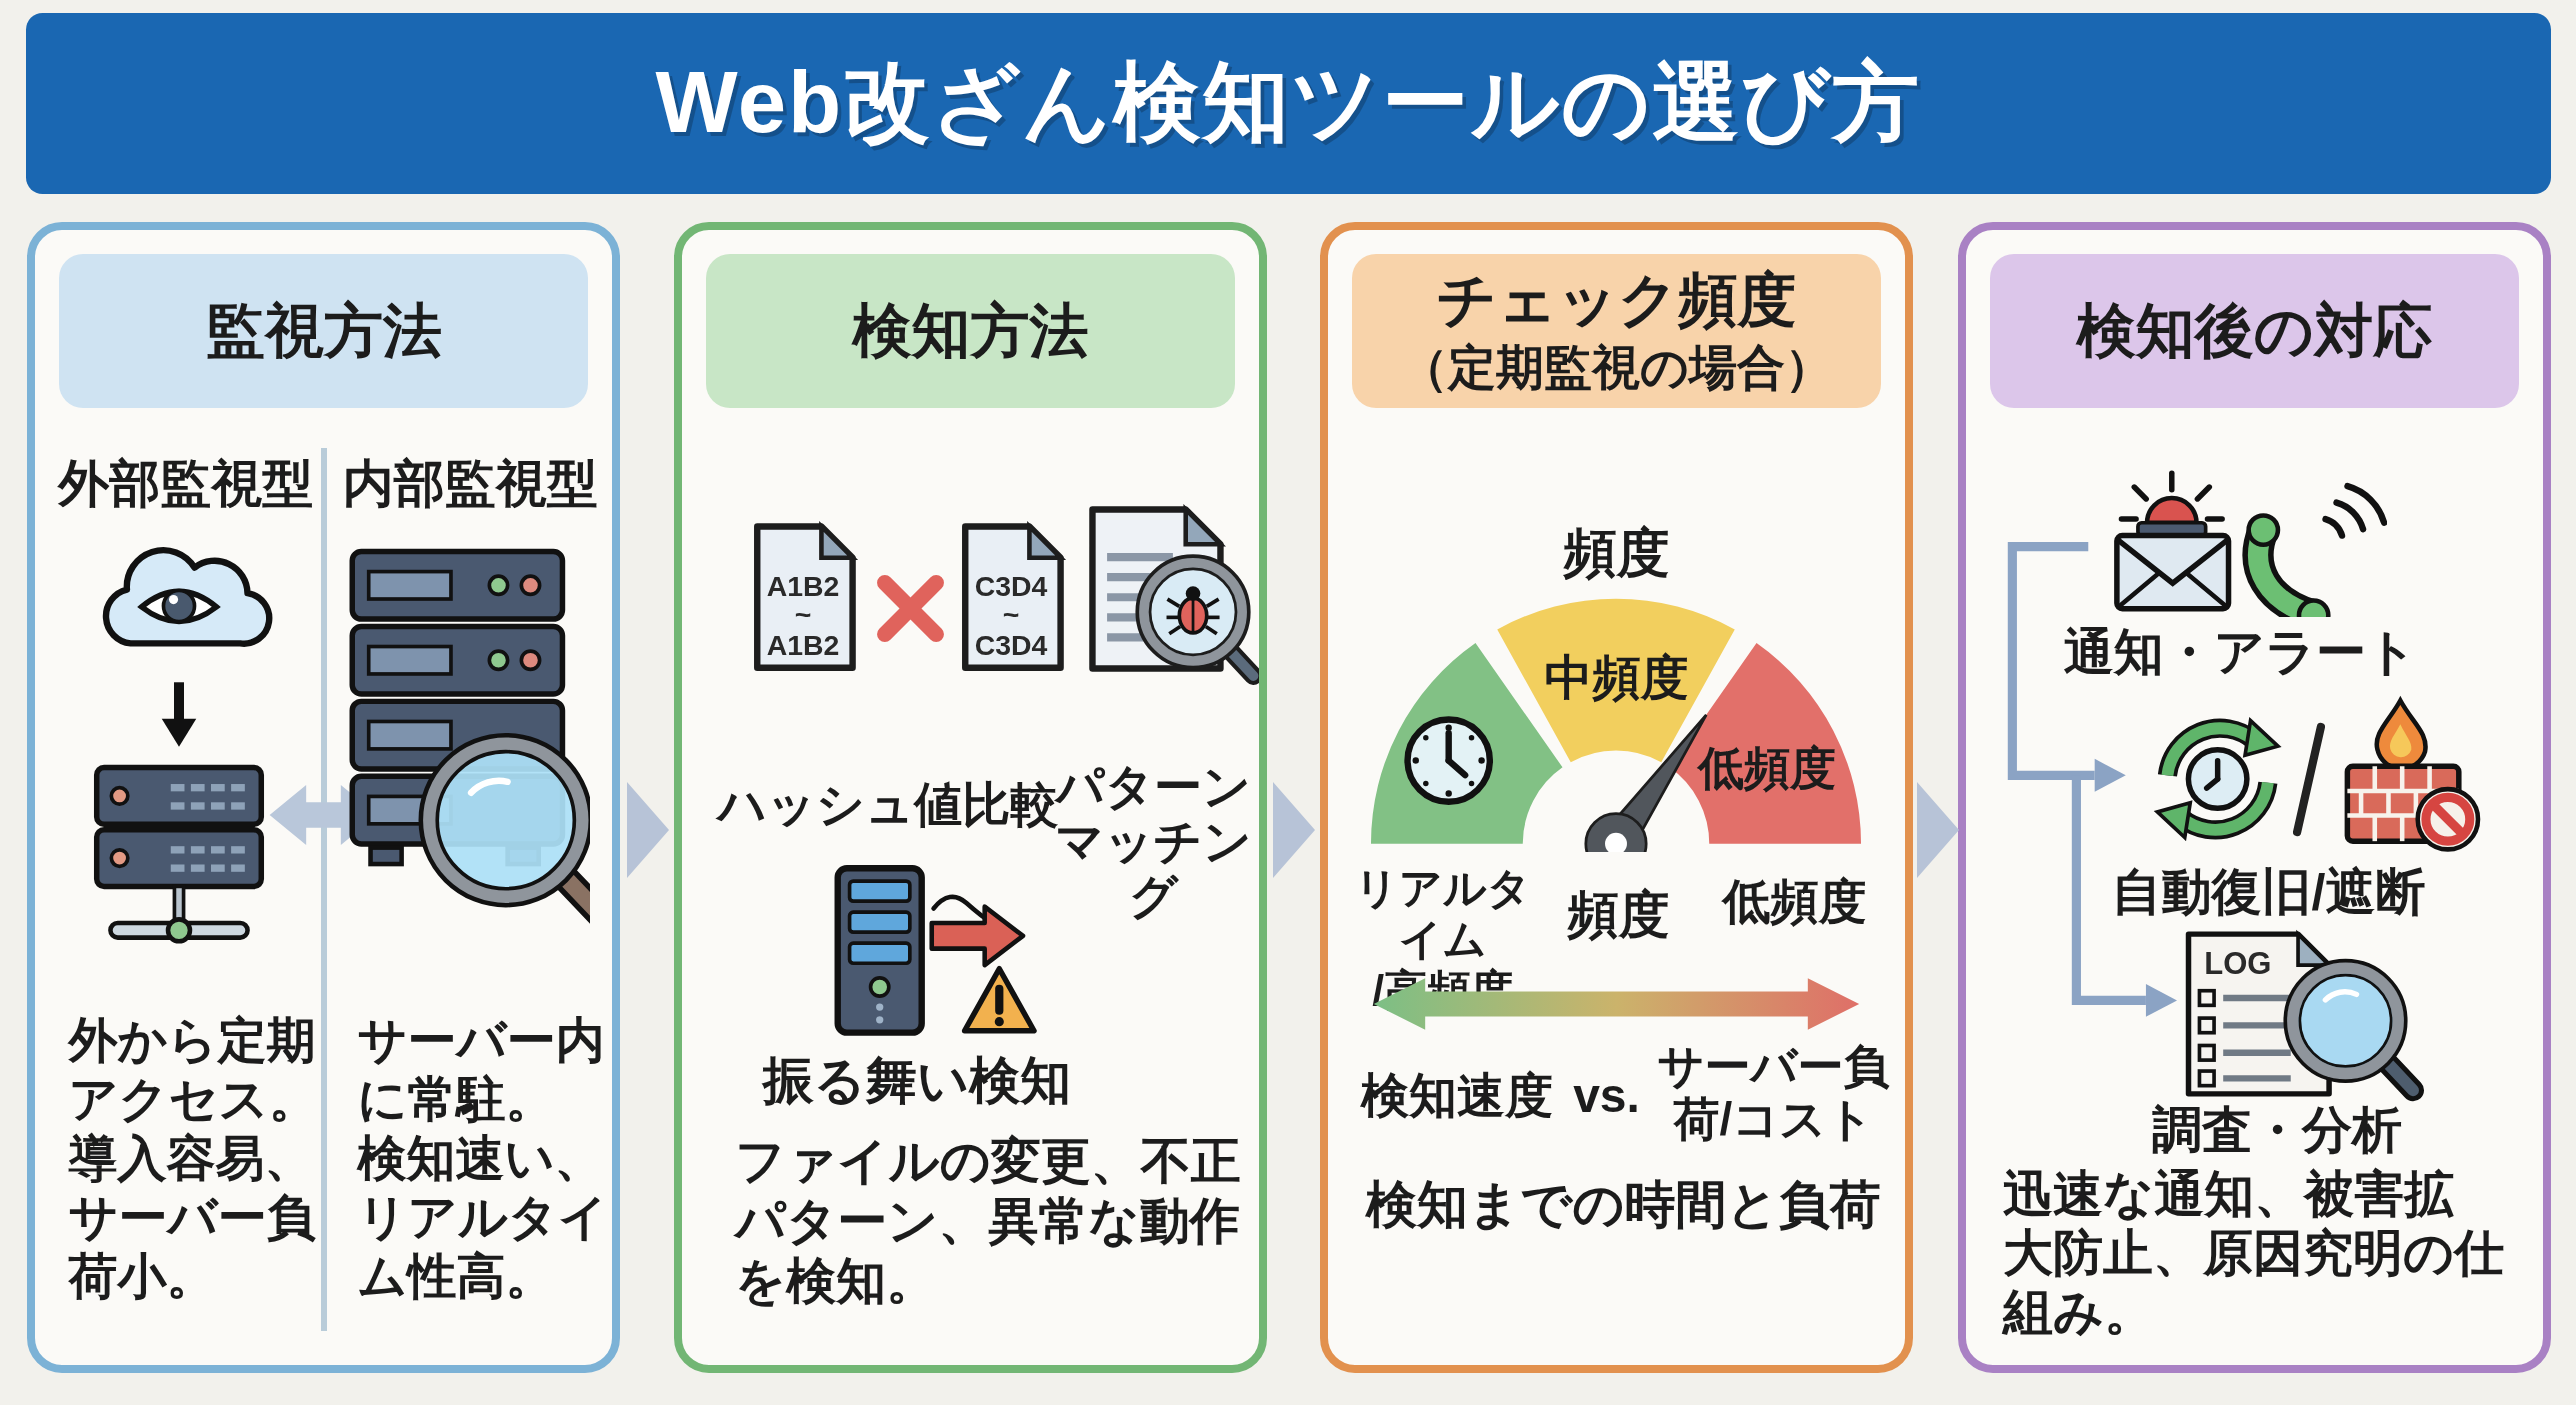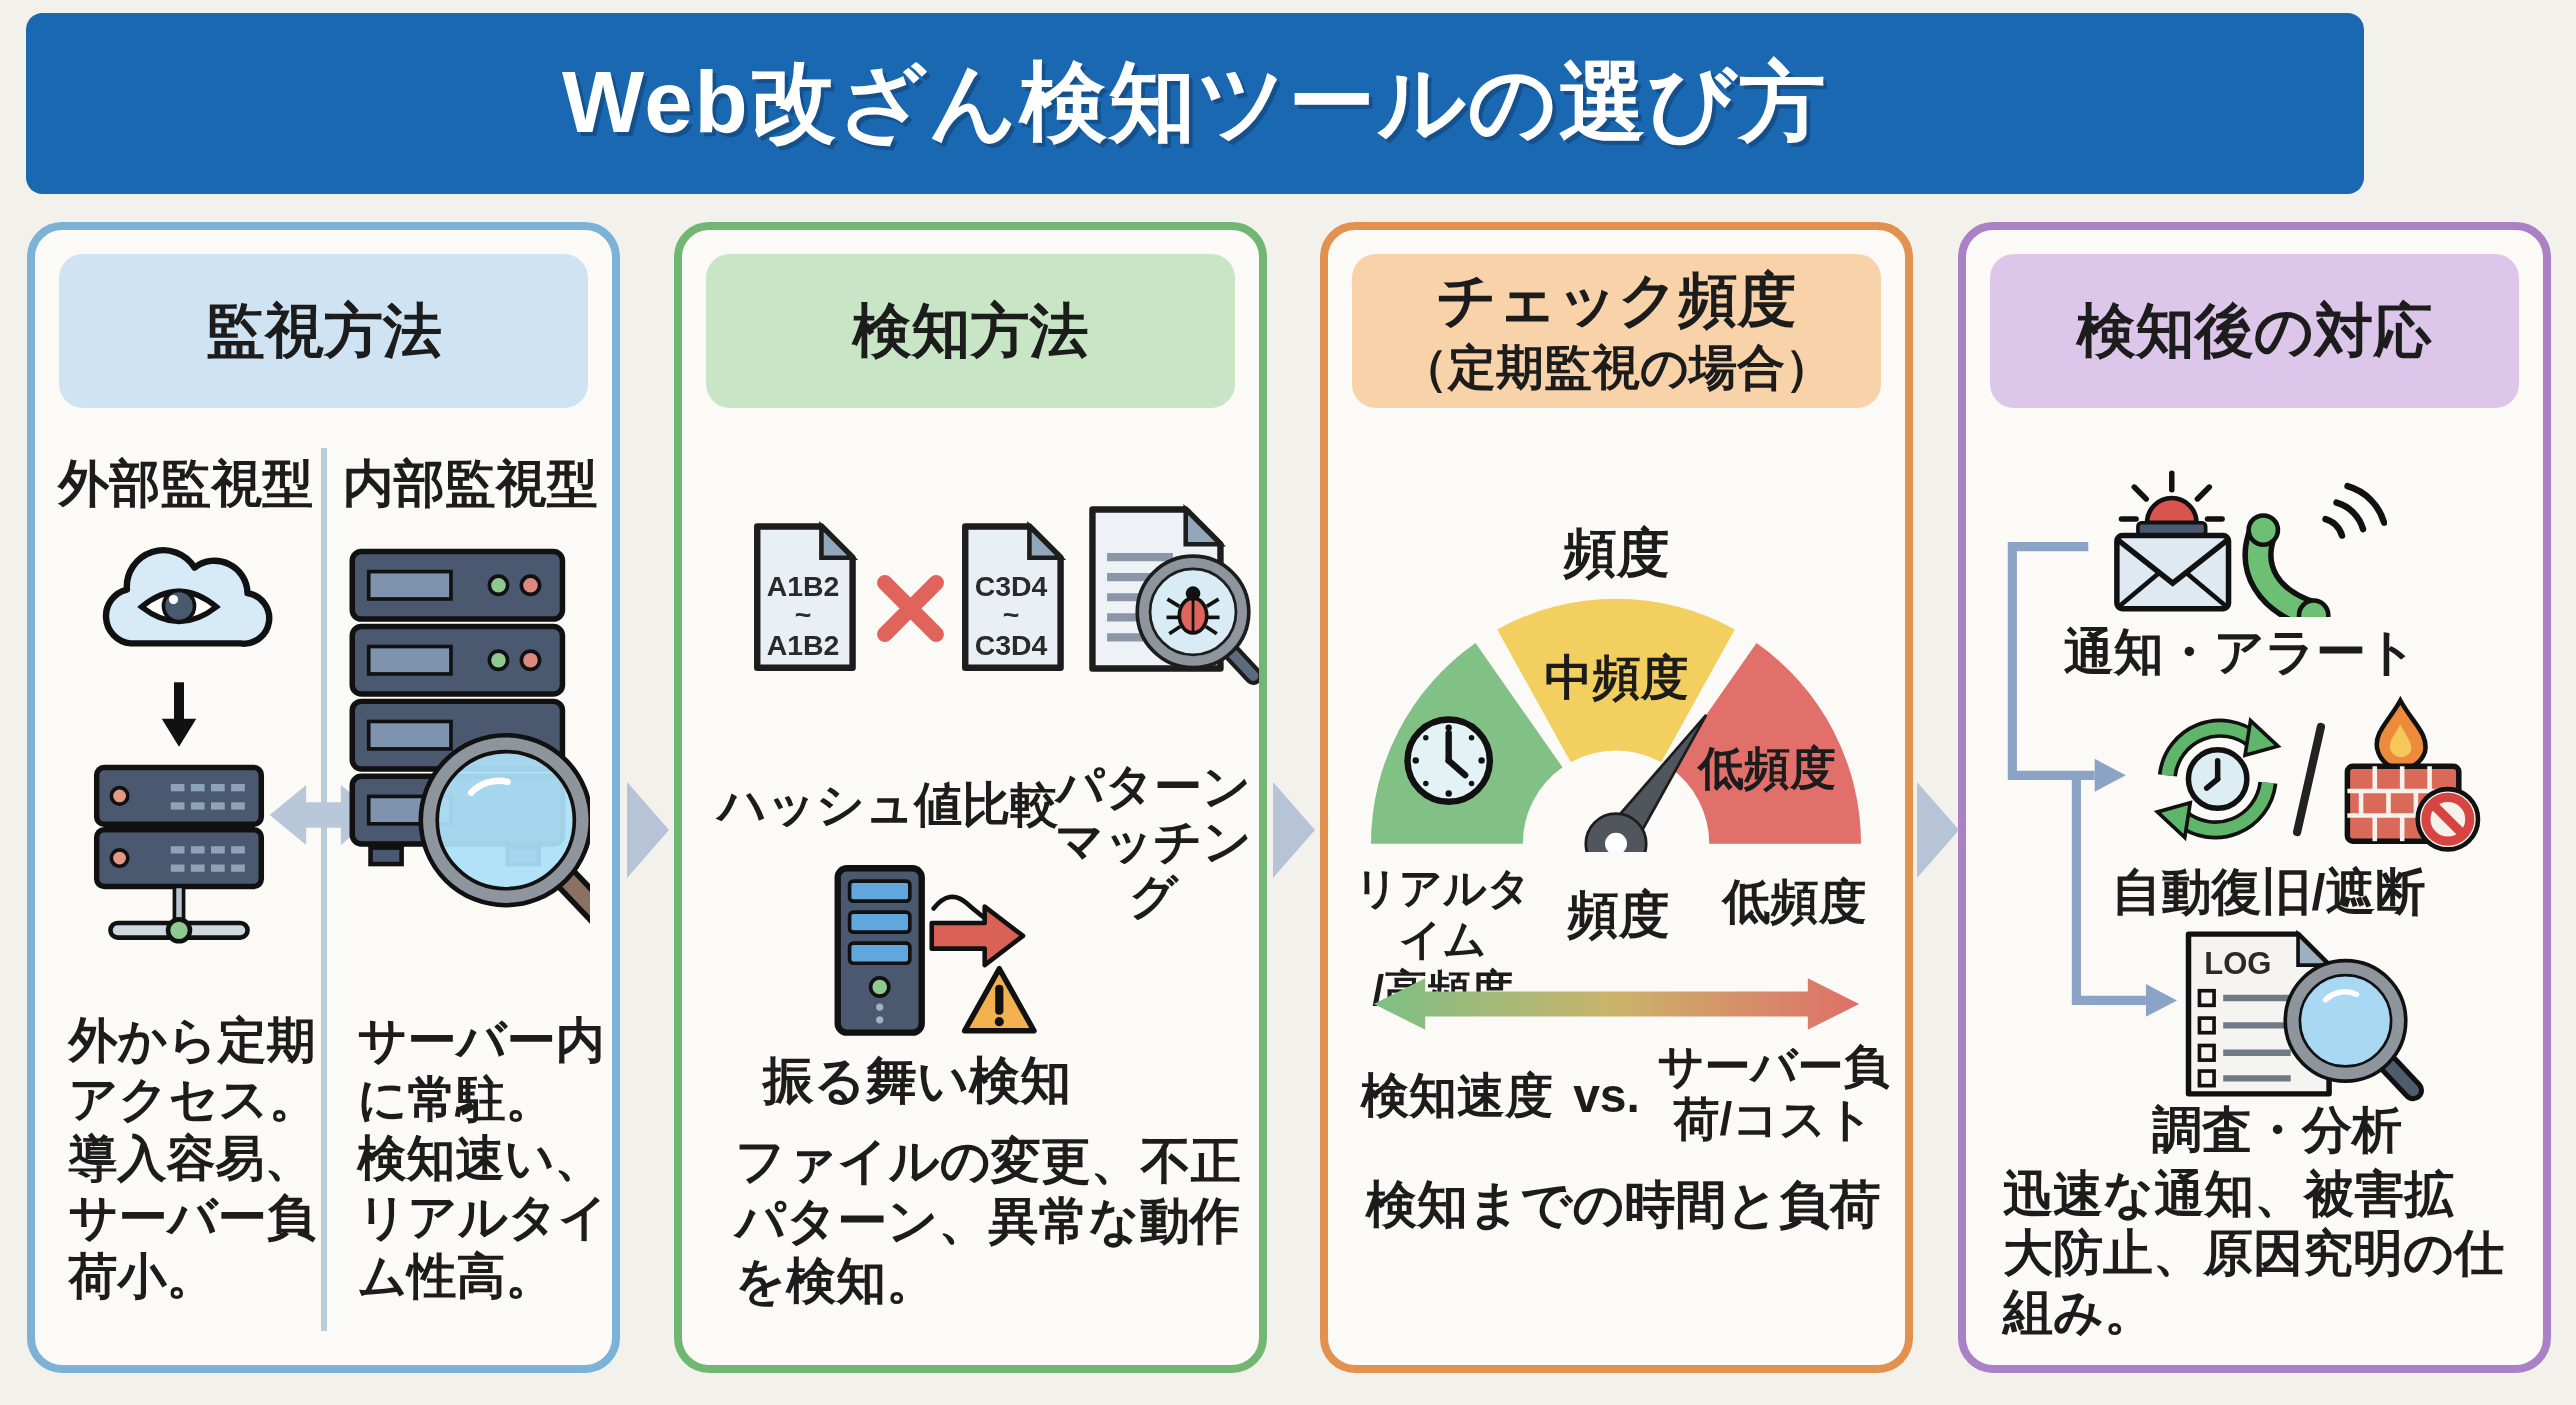--- a/index.html
+++ b/index.html
@@ -10,21 +10,21 @@
     --panel4-border:#a981c4; --panel4-header-bg:#dcc6ea;
     --divider:#b9ccd9; --flow-arrow:#b7c3d7; --connector:#8ba3c4;
     --gauge-green:#82c185; --gauge-yellow:#f2cf5e; --gauge-red:#e2706a; --needle:#51565c;
   }
   html,body{margin:0;padding:0;}
   body{
     width:2576px;height:1405px;background:var(--page-bg);
     font-family:"Liberation Sans",sans-serif;font-weight:bold;color:var(--text);
     position:relative;overflow:hidden;
   }
-  .banner{position:absolute;left:25.6px;top:12.8px;width:2338px;height:181px;background:var(--banner-bg);
+  .banner{position:absolute;left:25.6px;top:12.8px;width:2525px;height:181px;background:var(--banner-bg);
     border-radius:16.5px;display:flex;align-items:center;justify-content:center;}
   .banner-title{font-size:87px;color:var(--banner-text);letter-spacing:1.8px;text-shadow:3.7px 3.7px 0 rgba(0,0,0,.22);}
   .panel{position:absolute;top:222px;height:1151px;background:var(--panel-bg);border-radius:35px;
     border:8.2px solid #888;box-sizing:border-box;}
   #panel1{left:27.4px;width:593px;border-color:var(--panel1-border);padding-left:44px;}
   #panel2{left:674px;width:593px;border-color:var(--panel2-border);}
   #panel3{left:1320px;width:593px;border-color:var(--panel3-border);}
   #panel4{left:1958px;width:593px;border-color:var(--panel4-border);}
   .phead{position:absolute;left:24px;right:24px;top:24px;height:154px;border-radius:24px;
     display:flex;flex-direction:column;align-items:center;justify-content:center;font-size:59px;line-height:1.1;text-align:center;}

